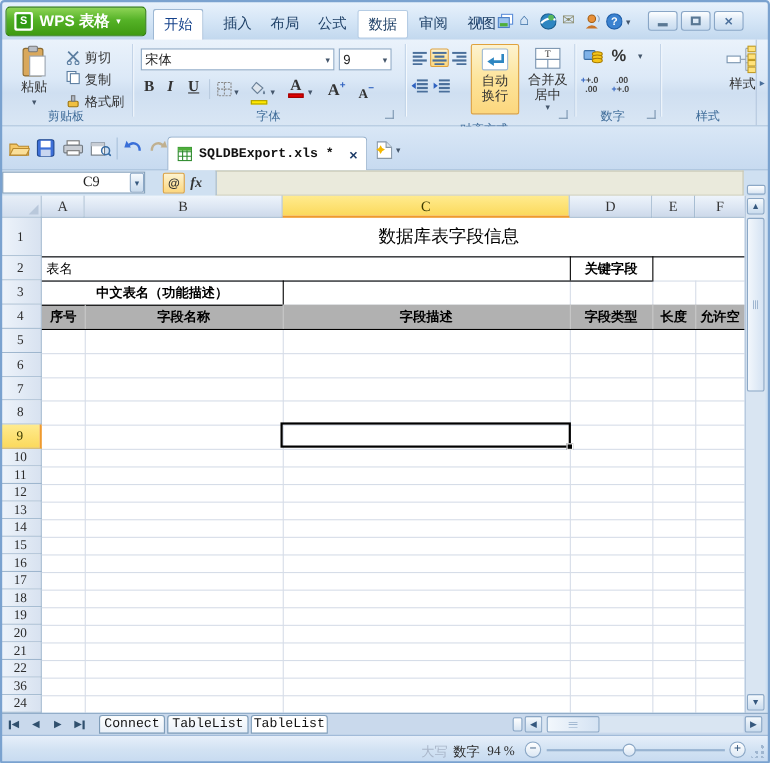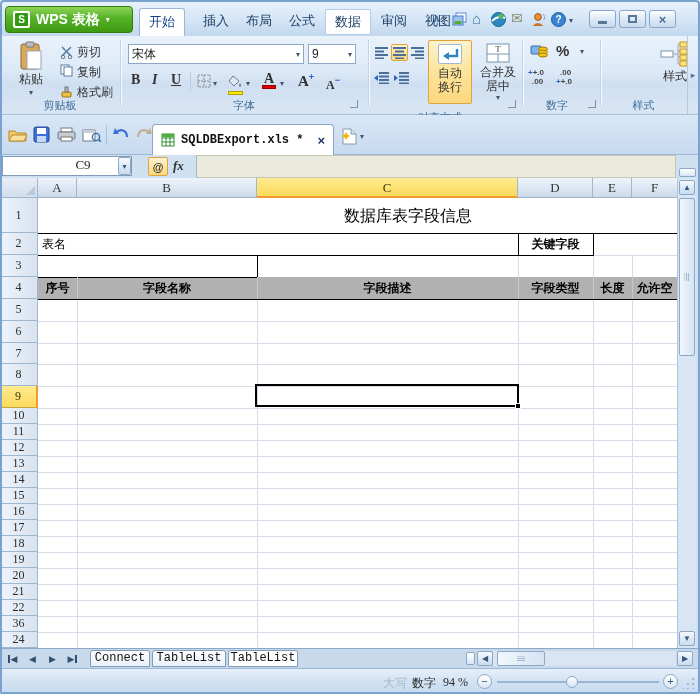--- a/index.html
+++ b/index.html
@@ -499,20 +499,21 @@
         <div class="gline" style="left:77px;top:99px;width:1px;height:22px;background:#c9c9c9"></div>
         <div class="gline" style="left:257px;top:99px;width:1px;height:22px;background:#c9c9c9"></div>
         <div class="gline" style="left:518px;top:99px;width:1px;height:22px;background:#c9c9c9"></div>
         <div class="gline" style="left:593px;top:99px;width:1px;height:22px;background:#c9c9c9"></div>
         <div class="gline" style="left:632px;top:99px;width:1px;height:22px;background:#c9c9c9"></div>
       </div>
 
     <div class="cell" style="left:258px;top:20px;width:300px;height:35px;line-height:35px;text-align:center;font-weight:normal;font-size:16px">数据库表字段信息</div>
     <div class="cell" style="left:42px;top:55px;height:22px;line-height:22px">表名</div>
     <div class="cell" style="left:518px;top:55px;width:75px;height:22px;line-height:22px;text-align:center;font-weight:bold">关键字段</div>
+    <div class="cell" style="left:38px;top:77px;width:219px;height:22px;line-height:22px;text-align:center;font-weight:bold">中文表名（功能描述）</div>
     <div class="cell" style="left:38px;top:99px;width:39px;height:22px;line-height:22px;text-align:center;font-weight:bold">序号</div>
     <div class="cell" style="left:77px;top:99px;width:180px;height:22px;line-height:22px;text-align:center;font-weight:bold">字段名称</div>
     <div class="cell" style="left:257px;top:99px;width:261px;height:22px;line-height:22px;text-align:center;font-weight:bold">字段描述</div>
     <div class="cell" style="left:518px;top:99px;width:75px;height:22px;line-height:22px;text-align:center;font-weight:bold">字段类型</div>
     <div class="cell" style="left:593px;top:99px;width:39px;height:22px;line-height:22px;text-align:center;font-weight:bold">长度</div>
     <div class="cell" style="left:632px;top:99px;width:45px;height:22px;line-height:22px;text-align:center;font-weight:bold">允许空</div>
 
     <div class="selbox" style="left:255px;top:206px;width:264px;height:23px">
       <span class="fh"></span>
     </div>

